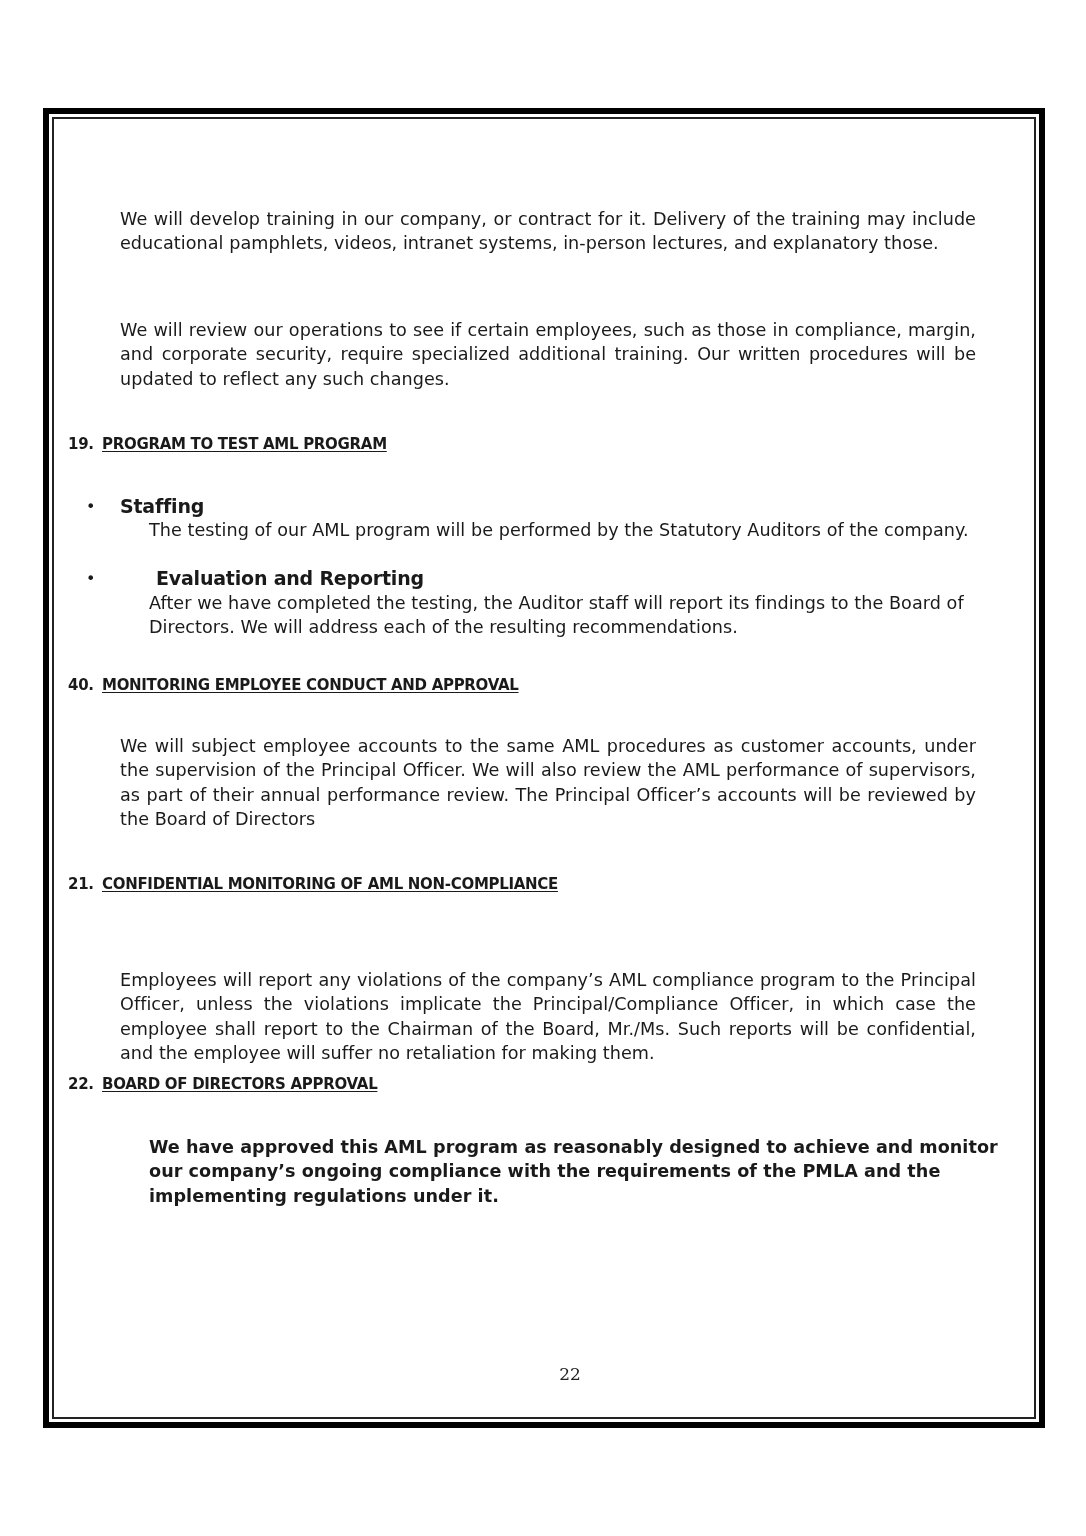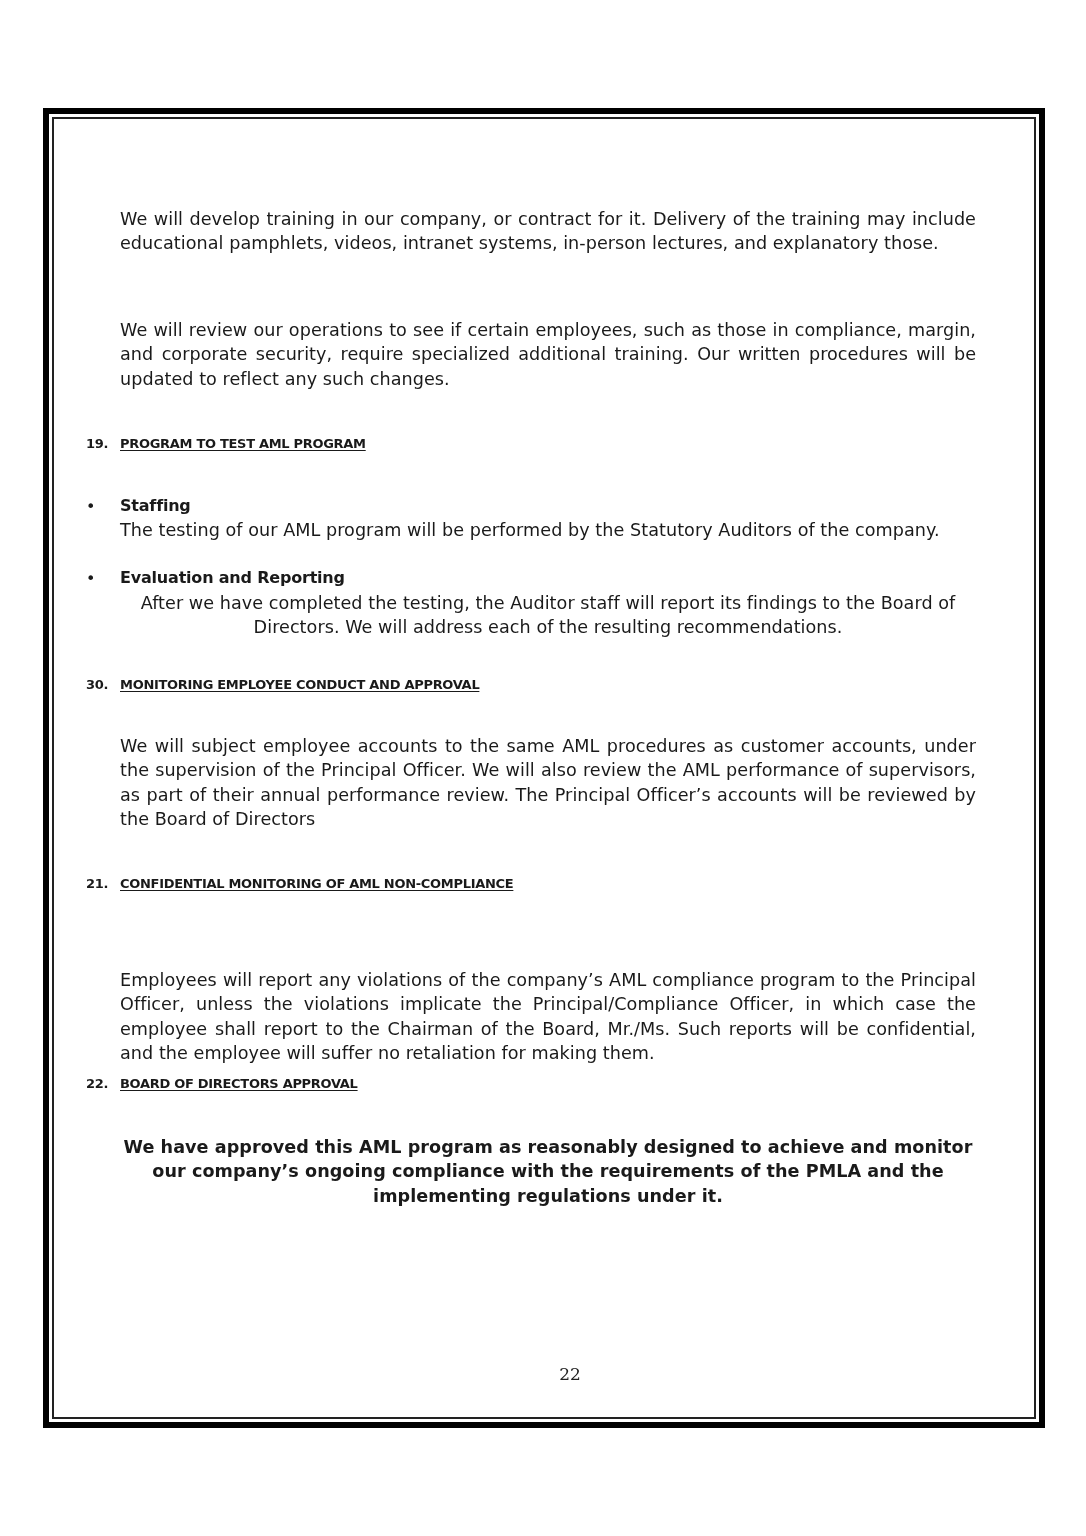--- a/index.html
+++ b/index.html
@@ -41,25 +41,25 @@
     .para {
       position: absolute;
       left: 120px;
       width: 856px;
       font-size: 17.6px;
       line-height: 24.3px;
       text-align: justify;
       letter-spacing: 0.05px;
       margin: 0;
     }
-    .para.left { text-align: center; }
+    .para.left { text-align: left; margin-left: 29px; }
     .heading {
       position: absolute;
-      left: 86px;
-      font-size: 13px;
+      left: 68px;
+      font-size: 15px;
       font-weight: bold;
       line-height: 22px;
       white-space: nowrap;
       letter-spacing: -0.3px;
     }
     .heading .num {
       display: inline-block;
       width: 34px;
     }
     .heading .title {
@@ -68,21 +68,21 @@
     }
     .bullet {
       position: absolute;
       left: 86px;
       font-size: 16px;
       line-height: 22px;
     }
     .bullet-title {
       position: absolute;
       left: 120px;
-      font-size: 16px;
+      font-size: 19px;
       font-weight: bold;
       line-height: 22px;
       letter-spacing: -0.2px;
     }
     .page-number {
       position: absolute;
       left: 0;
       width: 1140px;
       text-align: center;
       top: 1364px;
@@ -105,25 +105,25 @@
 
   <div class="heading" style="top:433px;">
     <span class="num">19.</span><span class="title">PROGRAM TO TEST AML PROGRAM</span>
   </div>
 
   <div class="bullet" style="top:496px;">•</div>
   <div class="bullet-title" style="top:495px;">Staffing</div>
   <p class="para left" style="top:518px; white-space:nowrap; width:auto;">The testing of our AML program will be performed by the Statutory Auditors of the company.</p>
 
   <div class="bullet" style="top:568px;">•</div>
-  <div class="bullet-title" style="top:567px;">Evaluation and Reporting</div>
+  <div class="bullet-title" style="top:567px;margin-left:36px;">Evaluation and Reporting</div>
   <p class="para left" style="top:591px;">After we have completed the testing, the Auditor staff will report its findings to the Board of Directors. We will address each of the resulting recommendations.</p>
 
   <div class="heading" style="top:674px;">
-    <span class="num">30.</span><span class="title">MONITORING EMPLOYEE CONDUCT AND APPROVAL</span>
+    <span class="num">40.</span><span class="title">MONITORING EMPLOYEE CONDUCT AND APPROVAL</span>
   </div>
   <p class="para" style="top:734px;">We will subject employee accounts to the same AML procedures as customer accounts, under the supervision of the Principal Officer. We will also review the AML performance of supervisors, as part of their annual performance review. The Principal Officer’s accounts will be reviewed by the Board of Directors</p>
 
   <div class="heading" style="top:873px;">
     <span class="num">21.</span><span class="title">CONFIDENTIAL MONITORING OF AML NON-COMPLIANCE</span>
   </div>
   <p class="para" style="top:968px;">Employees will report any violations of the company’s AML compliance program to the Principal Officer, unless the violations implicate the Principal/Compliance Officer, in which case the employee shall report to the Chairman of the Board, Mr./Ms. Such reports will be confidential, and the employee will suffer no retaliation for making them.</p>
 
   <div class="heading" style="top:1073px;">
     <span class="num">22.</span><span class="title">BOARD OF DIRECTORS APPROVAL</span>

